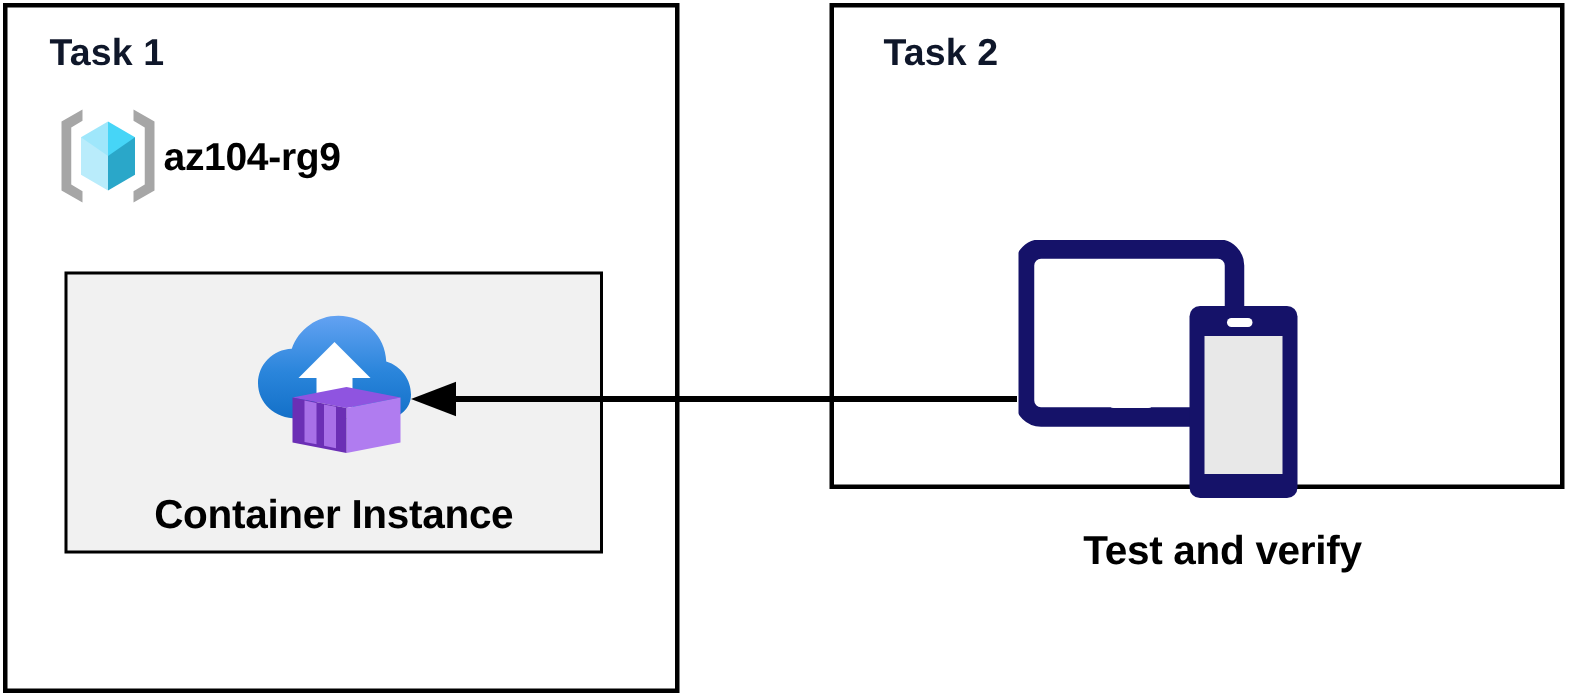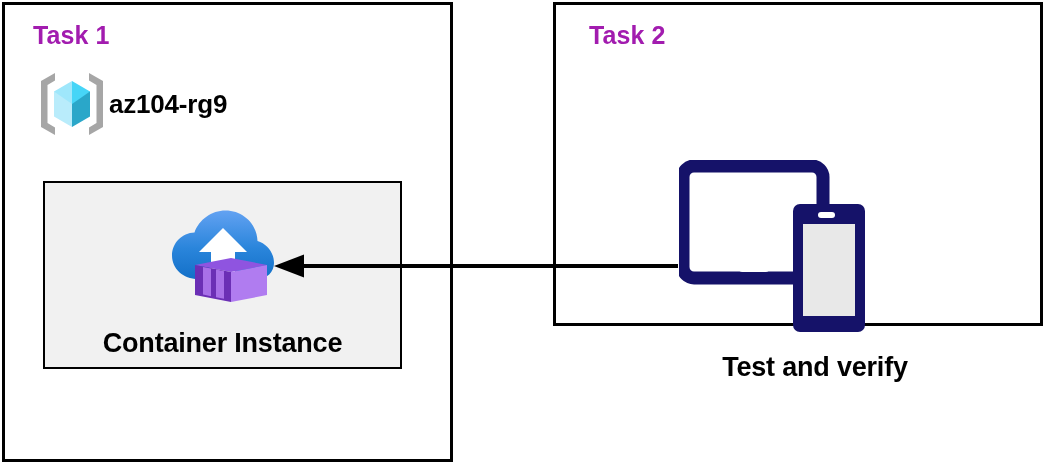--- a/index.html
+++ b/index.html
@@ -39,21 +39,21 @@
     left: 553px;
     top: 2px;
     width: 490px;
     height: 324px;
   }
 
   .panel-title {
     position: absolute;
     font-size: 25px;
     font-weight: bold;
-    color: #a21caf;
+    color: #0f172a;
     letter-spacing: 0.1px;
     white-space: nowrap;
   }
   #title-task1 { left: 28px; top: 16px; }
   #title-task2 { left: 33px; top: 16px; }
 
   
   .rg-row {
     position: absolute;
     left: 30px;

